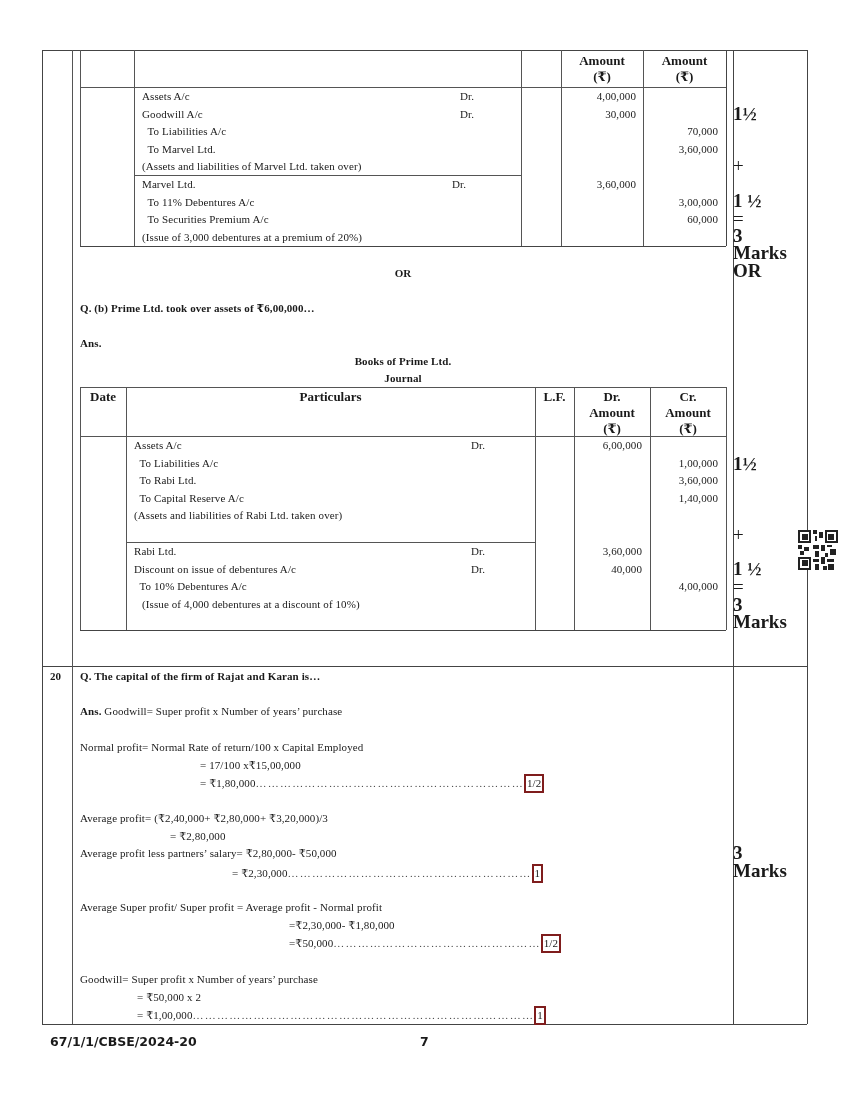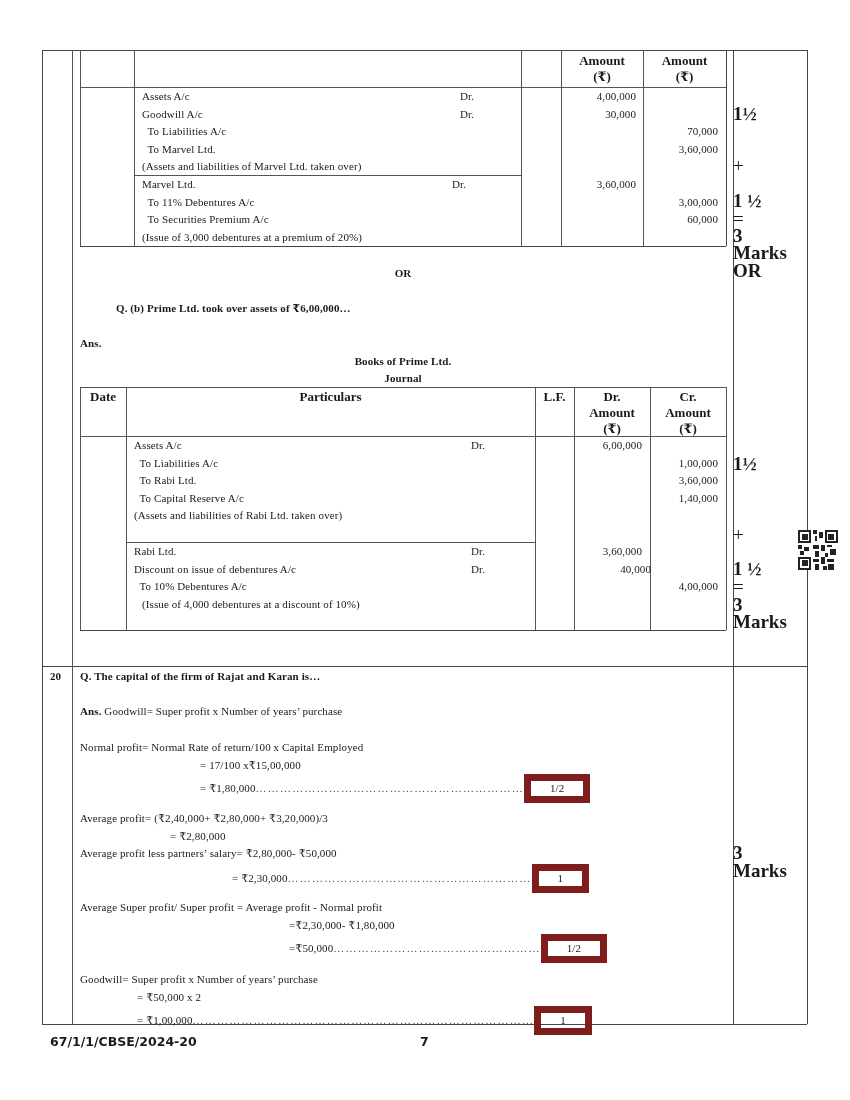--- a/index.html
+++ b/index.html
@@ -7,21 +7,21 @@
          font-family: "Liberation Serif", "DejaVu Serif", serif; color: #1a1a1a; }
   .hl { position: absolute; height: 0; border-top: 1px solid #555; }
   .vl { position: absolute; width: 0; border-left: 1px solid #555; }
   .thick { border-color: #444; }
   .t { position: absolute; font-size: 11px; line-height: 17.6px; white-space: pre; letter-spacing: 0.1px; }
   .b { font-weight: bold; }
   .c { text-align: center; }
   .r { text-align: right; }
   .hdr { position: absolute; font-size: 13px; line-height: 16px; font-weight: bold; text-align: center; }
   .mk { position: absolute; font-size: 19px; font-weight: bold; text-align: left; width: 74px; left: 733px; line-height: 17.6px; }
-  .boxmark { display: inline-block; border: 7px solid #7f1d1d; padding: 0 19px; line-height: 15px; }
+  .boxmark { display: inline-block; border: 2px solid #7f1d1d; padding: 0 1px; line-height: 15px; }
   .dots { letter-spacing: 1.2px; color: #444; }
   .footer { position: absolute; font-family: "DejaVu Sans", sans-serif; font-size: 12.5px; font-weight: bold; }
   .qr { position: absolute; left: 798px; top: 530px; width: 40px; height: 40px; }
 </style>
 </head>
 <body>
 
 <div class="hl thick" style="left:42px; top:50px; width:765px;"></div>
 <div class="hl thick" style="left:42px; top:666px; width:765px;"></div>
 <div class="hl thick" style="left:42px; top:1024px; width:765px;"></div>
@@ -79,21 +79,21 @@
   <div class="mk" style="top:105px;">1½</div>
   <div class="mk" style="top:157px; font-weight:normal;">+</div>
   <div class="mk" style="top:192px;">1 ½</div>
   <div class="mk" style="top:210px; font-weight:normal;">=</div>
   <div class="mk" style="top:227px;">3</div>
   <div class="mk" style="top:244px;">Marks</div>
   <div class="mk" style="top:262px;">OR</div>
 </div>
 
 <div class="t b c" style="left:80px; top:265px; width:646px;">OR</div>
-<div class="t b" style="left:80px; top:300px;margin-left:36px;">Q. (b) Prime Ltd. took over assets of ₹6,00,000…</div>
+<div class="t b" style="left:80px; top:300px;">Q. (b) Prime Ltd. took over assets of ₹6,00,000…</div>
 <div class="t b" style="left:80px; top:335px;">Ans.</div>
 <div class="t b c" style="left:80px; top:353px; width:646px;">Books of Prime Ltd.</div>
 <div class="t b c" style="left:80px; top:370px; width:646px;text-align:center;">Journal</div>
 
 <div>
   <div class="hl" style="left:80px; top:387px; width:646px;"></div>
   <div class="hl" style="left:80px; top:436px; width:646px;"></div>
   <div class="hl" style="left:126px; top:542px; width:409px;"></div>
   <div class="hl thick" style="left:80px; top:630px; width:646px;"></div>
   <div class="vl" style="left:80px; top:387px; height:243px;"></div>
@@ -127,21 +127,21 @@
   <div class="t r" style="left:650px; top:489.8px; width:68px;">1,40,000</div>
 
   <div class="t" style="left:134px; top:507.4px;">(Assets and liabilities of Rabi Ltd. taken over)</div>
 
   <div class="t" style="left:134px; top:543px;">Rabi Ltd.</div>
   <div class="t" style="left:471px; top:543px;">Dr.</div>
   <div class="t r" style="left:574px; top:543px; width:68px;">3,60,000</div>
 
   <div class="t" style="left:134px; top:560.6px;">Discount on issue of debentures A/c</div>
   <div class="t" style="left:471px; top:560.6px;">Dr.</div>
-  <div class="t r" style="left:574px; top:560.6px; width:68px;padding-left:9px;">40,000</div>
+  <div class="t r" style="left:574px; top:560.6px; width:68px;">40,000</div>
 
   <div class="t" style="left:134px; top:578.2px;">  To 10% Debentures A/c</div>
   <div class="t r" style="left:650px; top:578.2px; width:68px;">4,00,000</div>
 
   <div class="t" style="left:134px; top:595.8px;margin-left:8px;">(Issue of 4,000 debentures at a discount of 10%)</div>
 </div>
 
 <div>
   <div class="mk" style="top:455px;">1½</div>
   <div class="mk" style="top:526px; font-weight:normal;">+</div>

